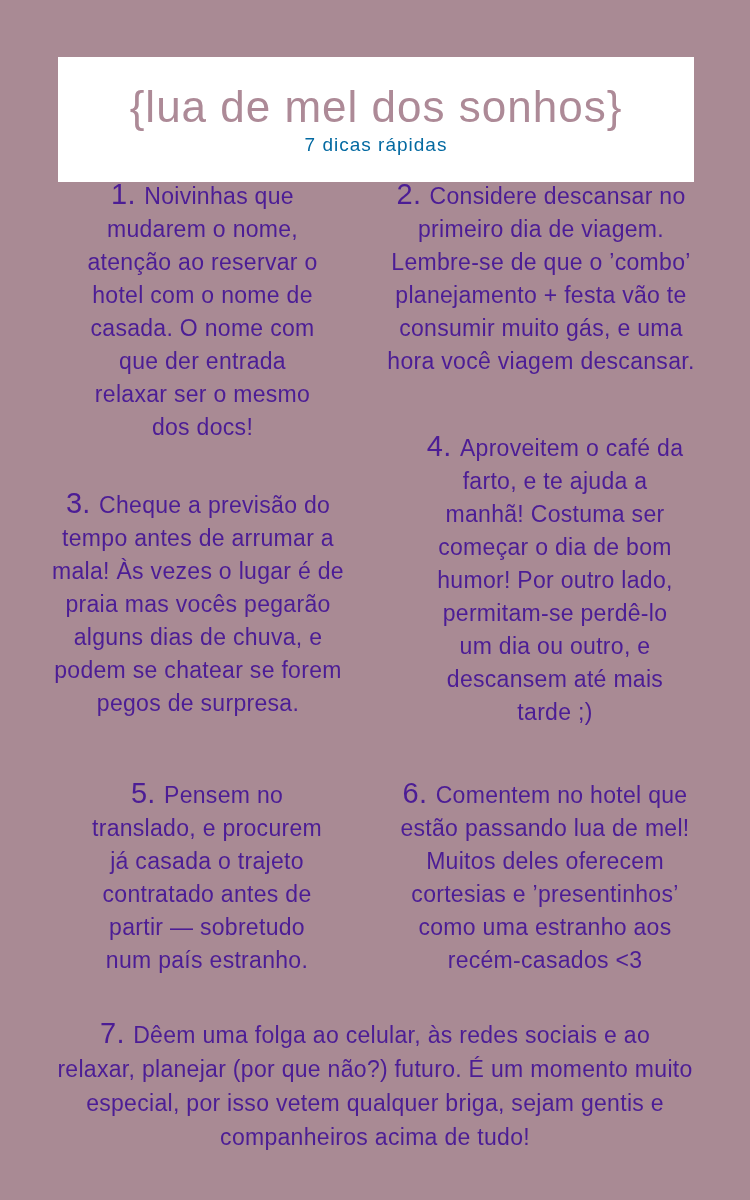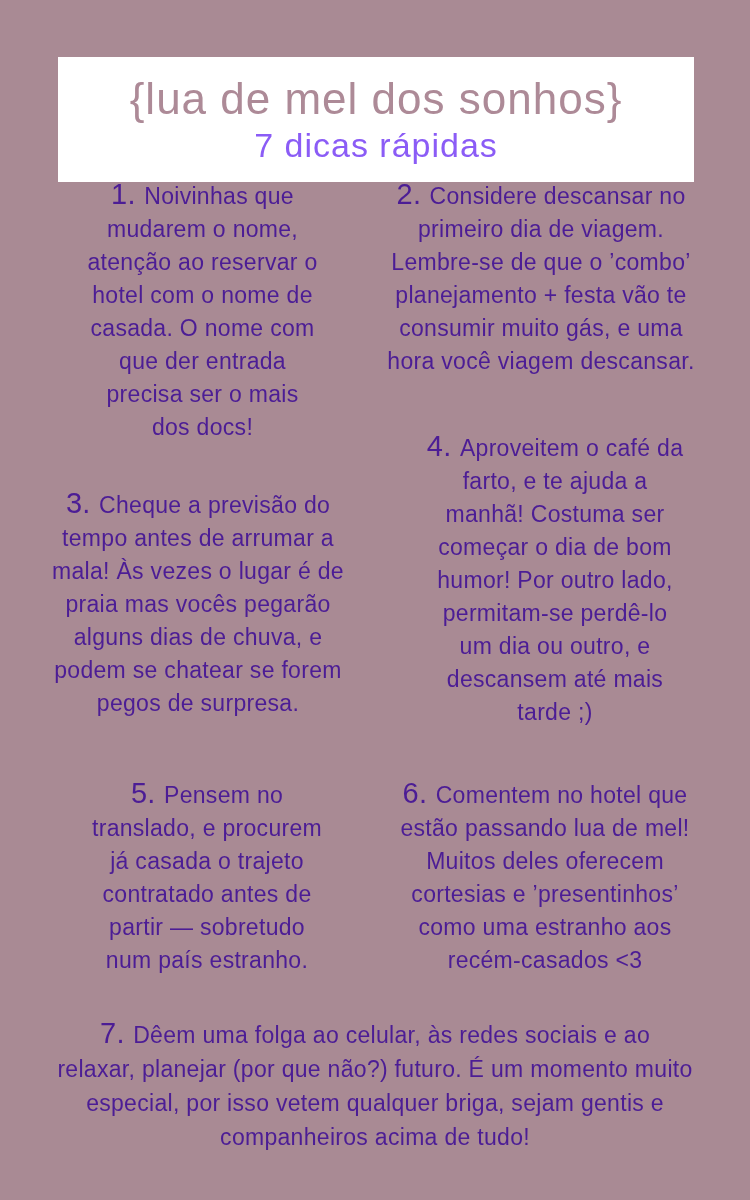--- a/index.html
+++ b/index.html
@@ -35,24 +35,24 @@
   .header h1 {
     margin: 0;
     font-size: 44px;
     font-weight: normal;
     letter-spacing: 1px;
     color: #ad8a97;
     line-height: 1.1;
   }
   .header h2 {
     margin: 4px 0 0 0;
-    font-size: 34px;
+    font-size: 19px;
     font-weight: normal;
     letter-spacing: 1px;
-    color: #8b5cf6;
+    color: #0369a1;
     line-height: 1.1;
   }
   .tip {
     position: absolute;
     color: #4c1d95;
     font-size: 23px;
     line-height: 33px;
     text-align: center;
     letter-spacing: 0.3px;
   }
@@ -80,21 +80,21 @@
     <h2>7 dicas rápidas</h2>
   </header>
 
   <section class="tip tip-1">
       <div class="tip-line"><span class="tip-num">1. </span>Noivinhas que</div>
       <div class="tip-line">mudarem o nome,</div>
       <div class="tip-line">atenção ao reservar o</div>
       <div class="tip-line">hotel com o nome de</div>
       <div class="tip-line">casada. O nome com</div>
       <div class="tip-line">que der entrada</div>
-      <div class="tip-line">precisa ser o mais</div>
+      <div class="tip-line">relaxar ser o mesmo</div>
       <div class="tip-line">dos docs!</div>
     </section>
   <section class="tip tip-2">
       <div class="tip-line"><span class="tip-num">2. </span>Considere descansar no</div>
       <div class="tip-line">primeiro dia de viagem.</div>
       <div class="tip-line">Lembre-se de que o ’combo’</div>
       <div class="tip-line">planejamento + festa vão te</div>
       <div class="tip-line">consumir muito gás, e uma</div>
       <div class="tip-line">hora você viagem descansar.</div>
     </section>

